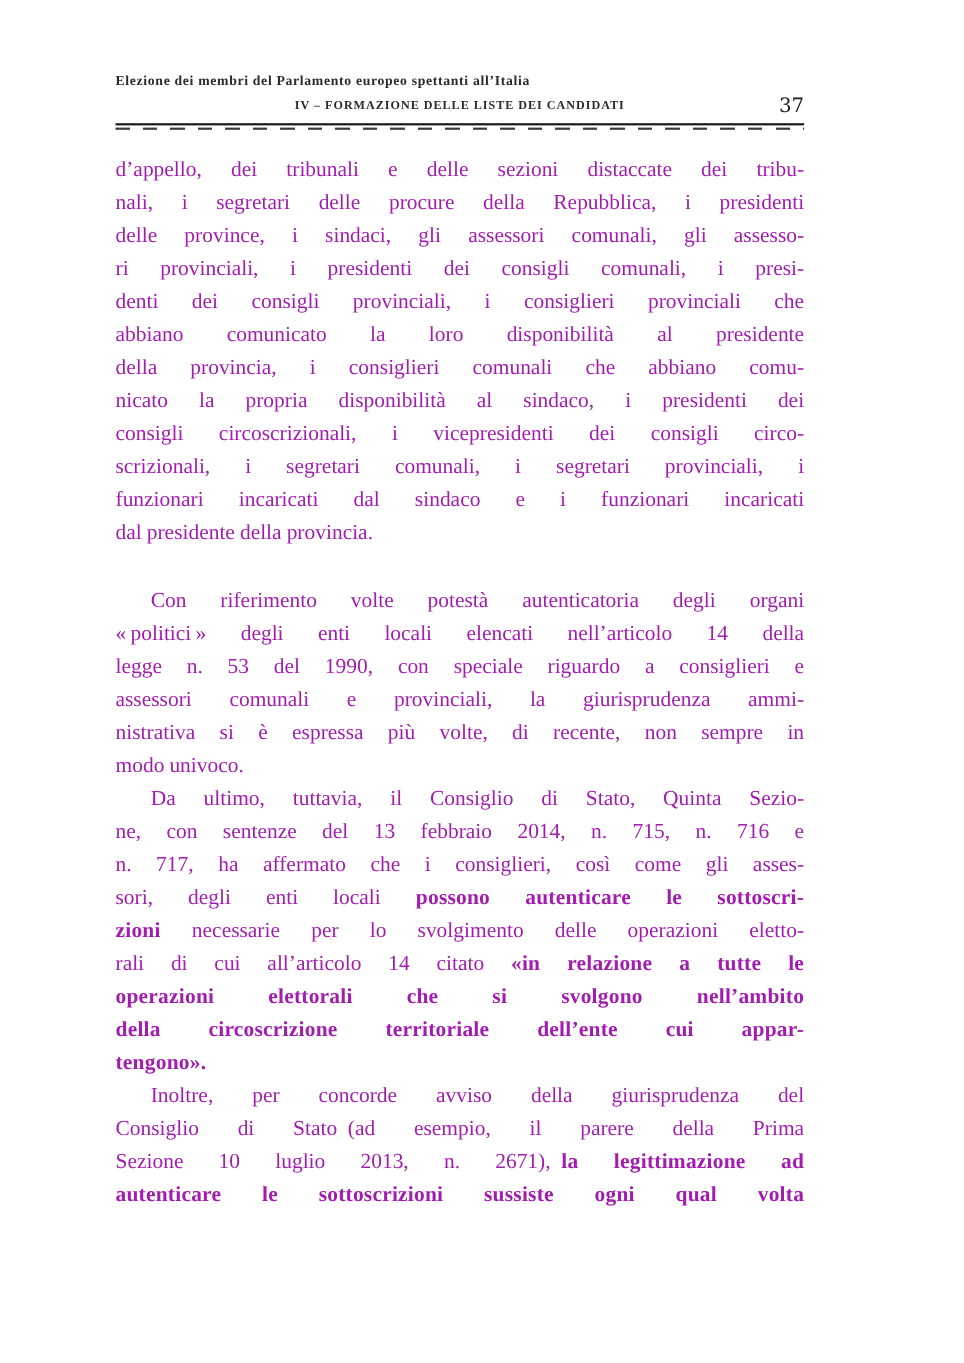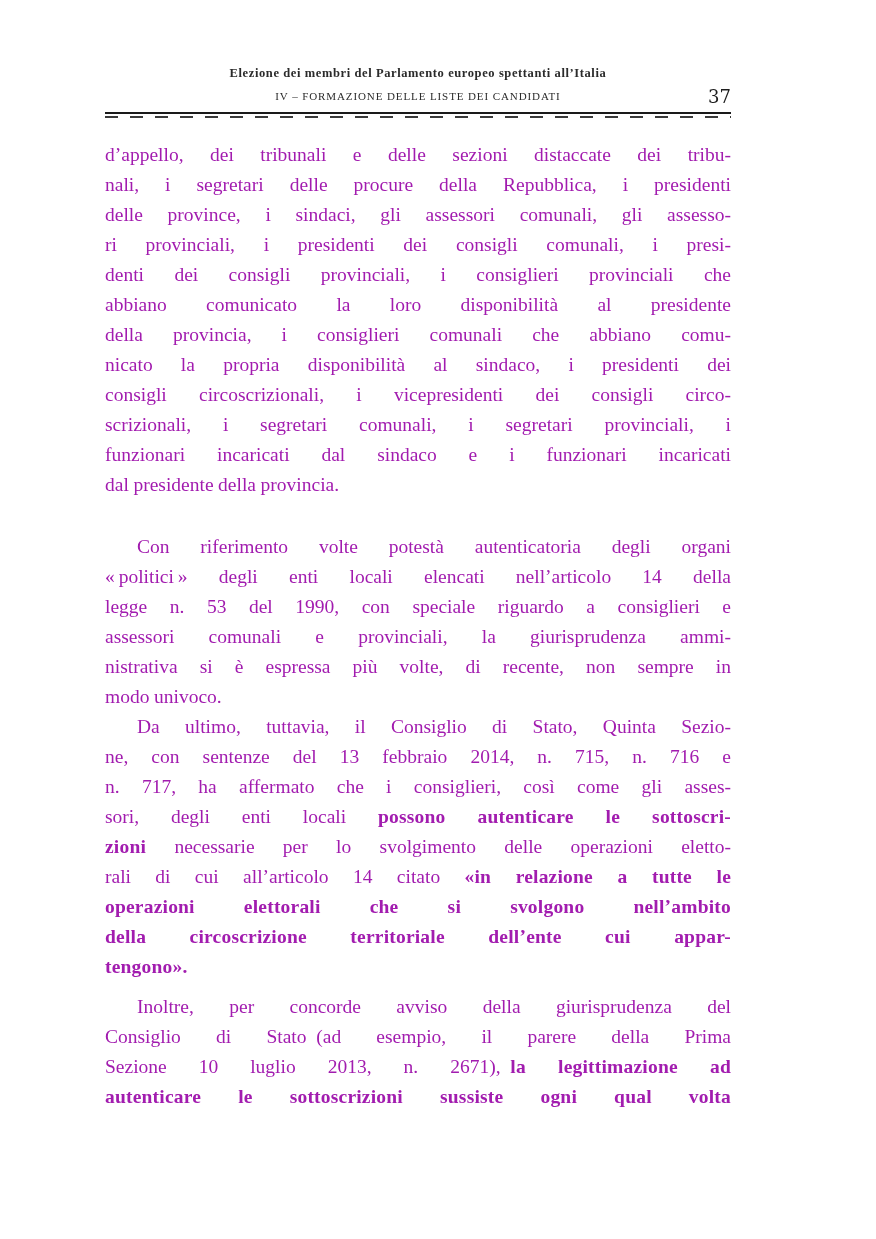--- a/index.html
+++ b/index.html
@@ -20,32 +20,32 @@
     position: absolute;
     left: 105px;
     top: 0;
     width: 626px;
   }
   .running-head {
     position: relative;
     padding-top: 66px;
   }
   .head-title {
-    text-align: center;
+    text-align: left;
     font-size: 12.5px;
     font-weight: 700;
     letter-spacing: 0.6px;
     color: #2b2b2b;
     line-height: 15px;
   }
   .head-chapter {
     margin-top: 9px;
     text-align: center;
     font-size: 11px;
-    font-weight: 400;
+    font-weight: 700;
     letter-spacing: 0.9px;
     color: #2b2b2b;
     line-height: 13px;
   }
   .page-number {
     position: absolute;
     right: 0;
     top: 84px;
     font-size: 18px;
     line-height: 26px;
@@ -132,21 +132,21 @@
           <div class="line"><span>Da ultimo, tuttavia, il Consiglio di Stato, Quinta Sezio-</span></div>
           <div class="line"><span>ne, con sentenze del 13 febbraio 2014, n. 715, n. 716 e</span></div>
           <div class="line"><span>n. 717, ha affermato che i consiglieri, così come gli asses-</span></div>
           <div class="line"><span>sori, degli enti locali </span><b>possono autenticare le sottoscri-</b></div>
           <div class="line"><b>zioni</b><span> necessarie per lo svolgimento delle operazioni eletto-</span></div>
           <div class="line"><span>rali di cui all’articolo 14 citato </span><b>«in relazione a tutte le</b></div>
           <div class="line"><b>operazioni elettorali che si svolgono nell’ambito</b></div>
           <div class="line"><b>della circoscrizione territoriale dell’ente cui appar-</b></div>
           <div class="line last"><b>tengono».</b></div>
         </div>
-        <div class="para indent" style="margin-top: 10px;">
+        <div class="para indent" style="">
           <div class="line"><span>Inoltre, per concorde avviso della giurisprudenza del</span></div>
           <div class="line"><span>Consiglio di Stato (ad esempio, il parere della Prima</span></div>
           <div class="line"><span>Sezione 10 luglio 2013, n. 2671), </span><b>la legittimazione ad</b></div>
           <div class="line"><b>autenticare le sottoscrizioni sussiste ogni qual volta</b></div>
         </div>
       </div>
 
   </div>
 </div>
 

